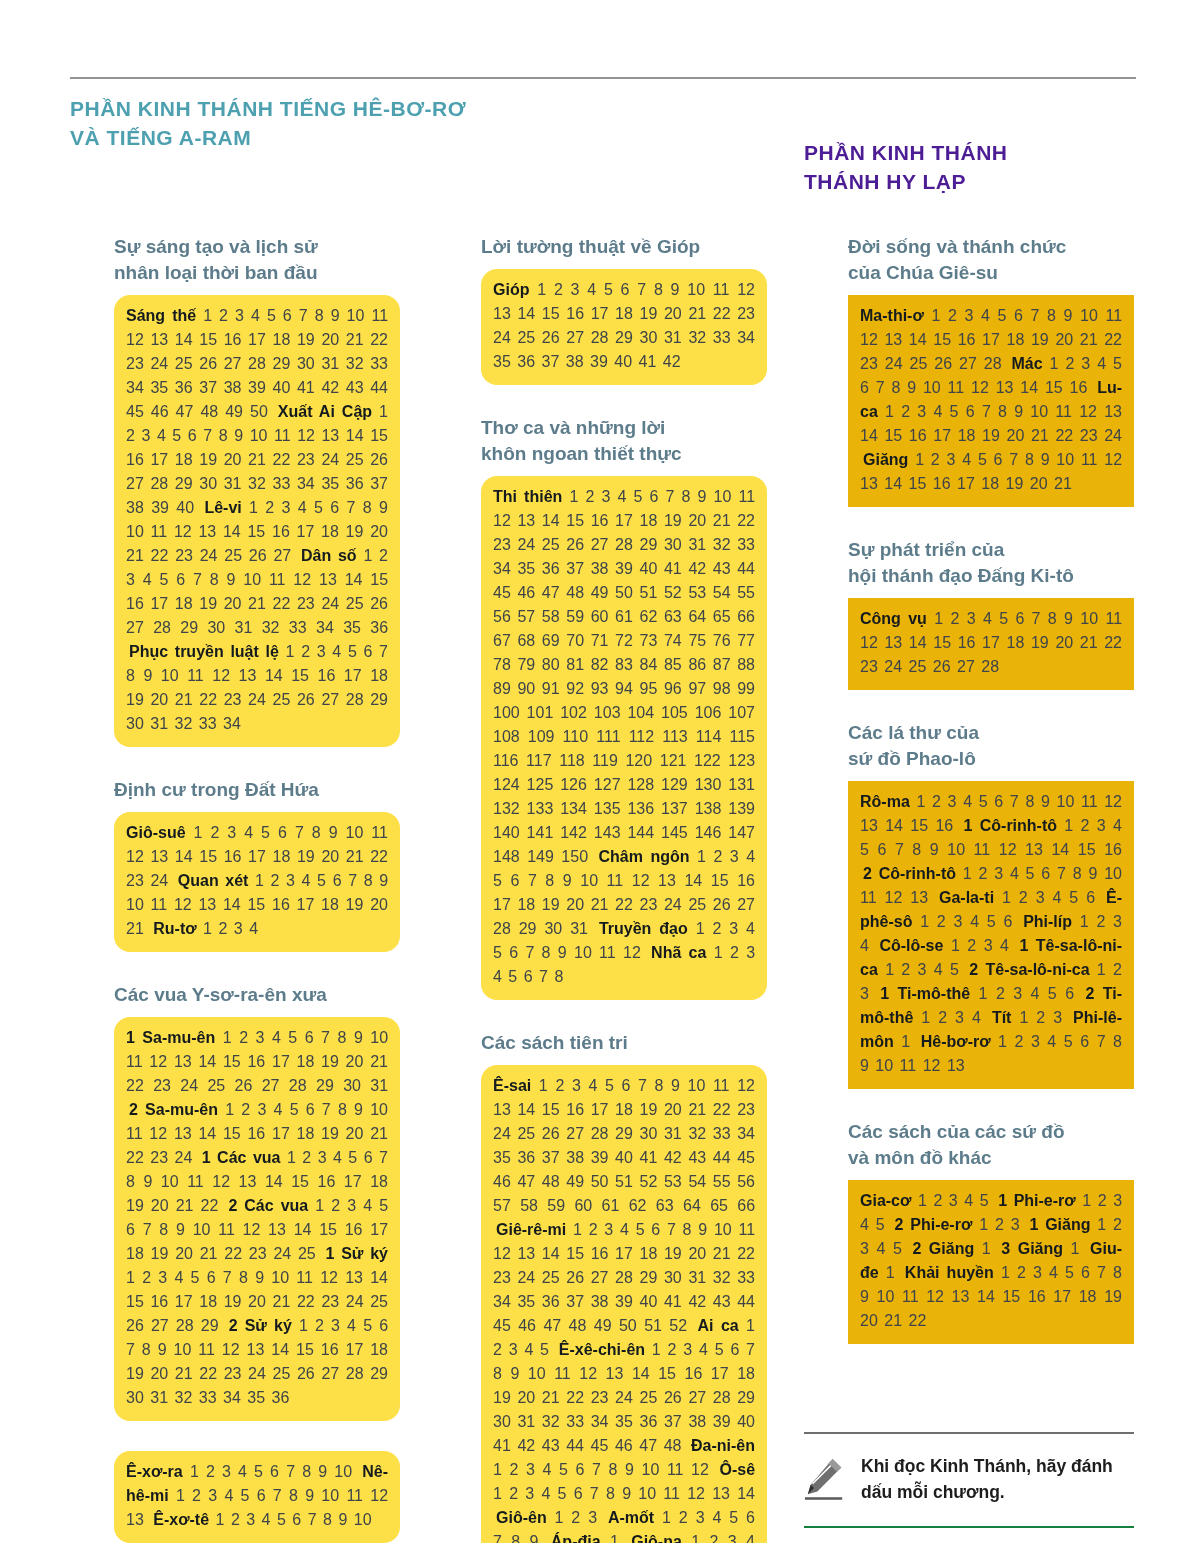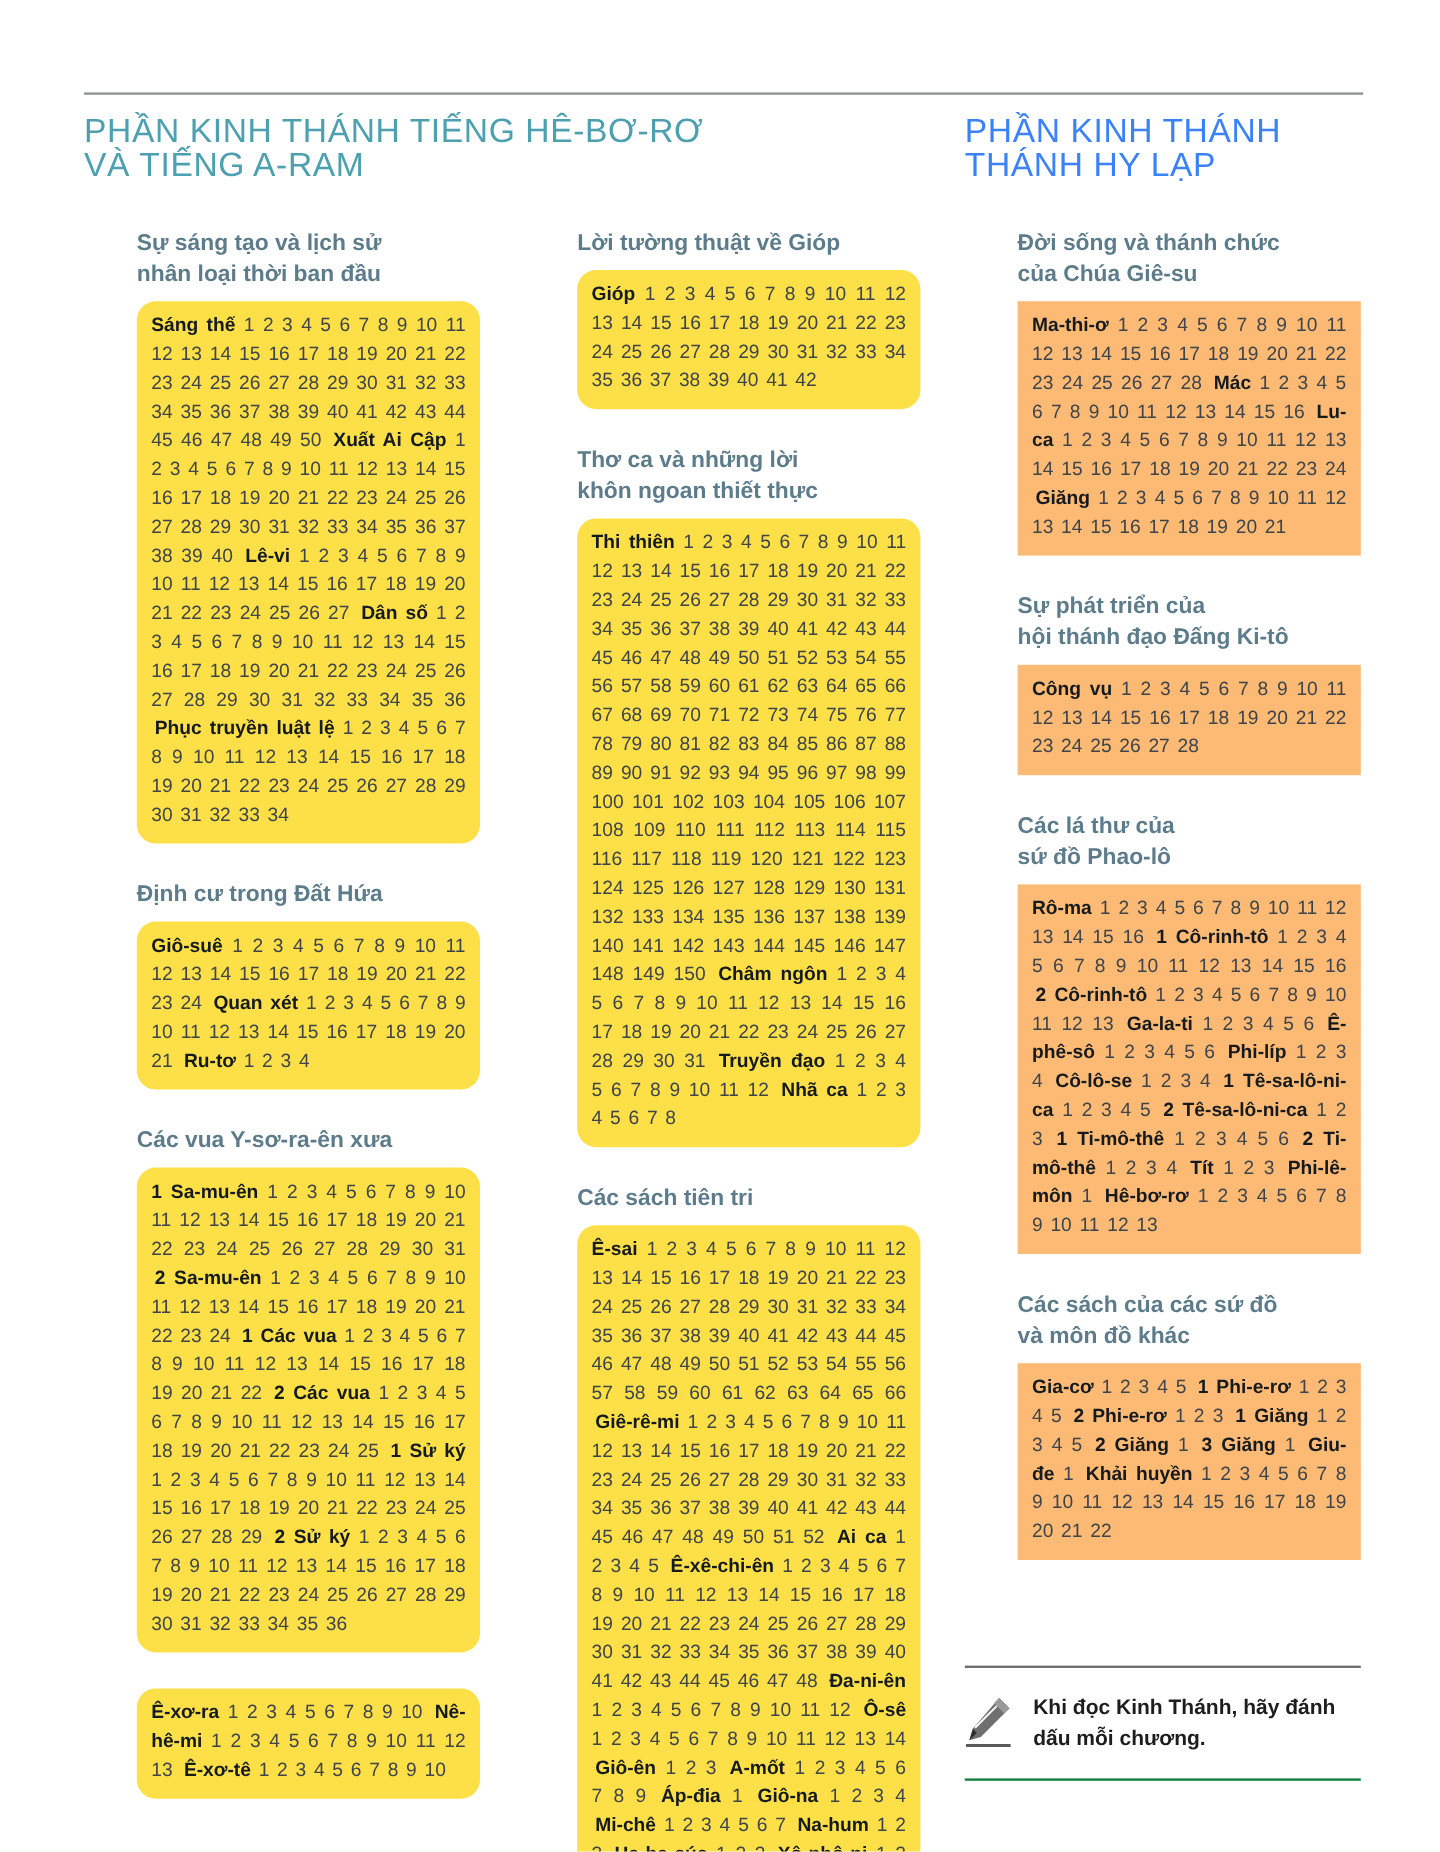--- a/index.html
+++ b/index.html
@@ -30,27 +30,27 @@
     margin: 27px 0 15px 0;
   }
   .section-headings {
     display: grid;
     grid-template-columns: 697px 330px;
     column-gap: 37px;
     margin-bottom: 38px;
   }
   .sec-heading {
     margin: 0;
-    font-size: 28px;
+    font-size: 21px;
     line-height: 29px;
-    font-weight: 400;
+    font-weight: 700;
     letter-spacing: 0.5px;
   }
   .sec-heading.hebrew { color: #4da0b0; }
-  .sec-heading.greek  { color: #3b82f6; }
+  .sec-heading.greek  { color: #4c1d95; margin-top: 44px; }
   .columns {
     display: grid;
     grid-template-columns: 330px 330px 330px;
     column-gap: 37px;
     align-items: start;
   }
   .block { margin: 0 0 30px 0; padding-left: 44px; }
   .block-heading {
     margin: 0 0 9px 0;
     font-size: 19px;
@@ -61,21 +61,21 @@
   .book-box {
     box-sizing: border-box;
     padding: 9px 12px 11px 12px;
     font-size: 16px;
     line-height: 24px;
     color: #3e4449;
     text-align: justify;
     word-spacing: 2px;
   }
   .book-box.hebrew-box { background: #fde047; border-radius: 16px; }
-  .book-box.greek-box  { background: #fdba74; }
+  .book-box.greek-box  { background: #eab308; }
   .book-name {
     font-weight: 700;
     color: #141a1e;
   }
   .book-name:not(:first-child) { padding-left: 3px; }
   .ch { color: #3e4449; }
   .note {
     border-top: 2px solid #6e6e6e;
     border-bottom: 2px solid #15803d;
     margin-top: 88px;

